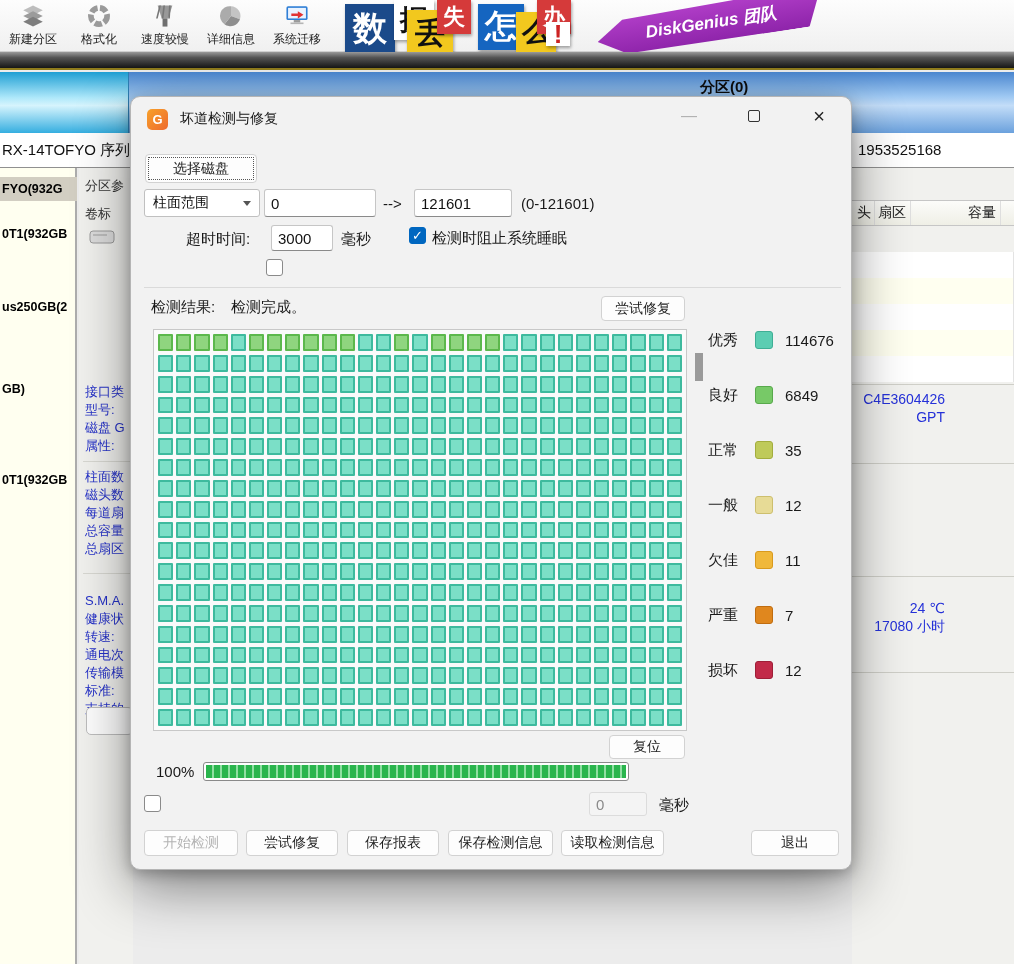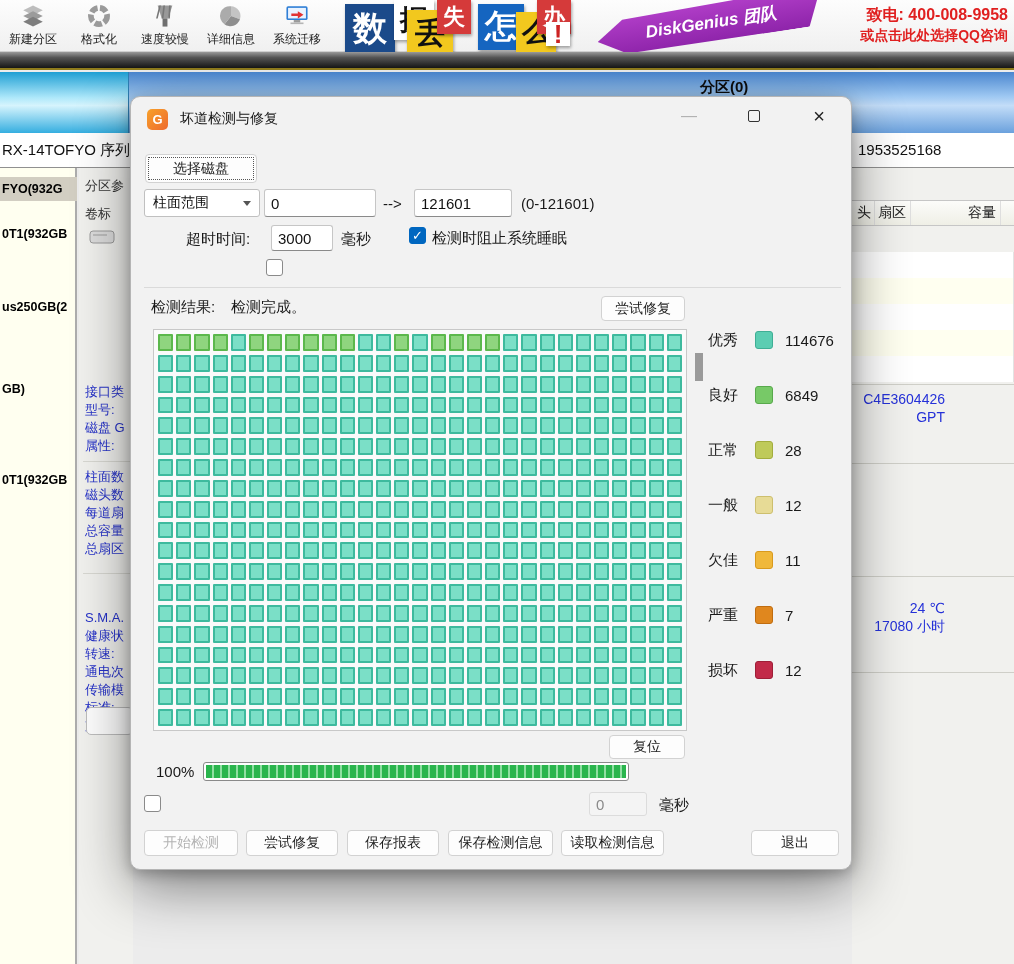--- a/index.html
+++ b/index.html
@@ -179,24 +179,20 @@
       <div class="ad-tile" style="left: 56px; top: 0px; width: 40px; height: 40px; background: rgb(255, 255, 255); color: rgb(17, 17, 17); font-size: 28px;">据</div>
       <div class="ad-tile" style="left: 69px; top: 10px; width: 46px; height: 46px; background: rgb(242, 200, 30); color: rgb(17, 17, 17); font-size: 30px;">丢</div>
       <div class="ad-tile" style="left: 99px; top: 0px; width: 34px; height: 34px; background: rgb(213, 58, 58); color: rgb(255, 255, 255); font-size: 22px;">失</div>
       <div class="ad-tile" style="left: 140px; top: 4px; width: 46px; height: 46px; background: rgb(21, 101, 192); color: rgb(255, 255, 255); font-size: 32px;">怎</div>
       <div class="ad-tile" style="left: 178px; top: 12px; width: 40px; height: 40px; background: rgb(242, 200, 30); color: rgb(17, 17, 17); font-size: 28px;">么</div>
       <div class="ad-tile" style="left: 199px; top: 0px; width: 34px; height: 34px; background: rgb(213, 58, 58); color: rgb(255, 255, 255); font-size: 22px;">办</div>
       <div class="ad-tile" style="left: 208px; top: 22px; width: 24px; height: 24px; background: rgb(255, 255, 255); color: rgb(204, 34, 34); font-size: 26px;">!</div>
     </div>
   <div class="ribbon">
     <span>DiskGenius 团队</span>
-  </div>
-  <div class="ad-phone">
-    <div class="l1">致电: 400-008-9958</div>
-    <div class="l2">或点击此处选择QQ咨询</div>
   </div>
 </div>
 
 <div class="darkbar"></div>
 
 <div class="band">
   <div class="band-cyan"></div>
   <div class="band-label">分区(0)</div>
 </div>
 
@@ -228,21 +224,21 @@
       <div>磁盘 G</div>
       <div>属性:</div>
     </div>
   <div class="grp" id="mid-grp2" style="top:300px">
       <div>柱面数</div>
       <div>磁头数</div>
       <div>每道扇</div>
       <div>总容量</div>
       <div>总扇区</div>
     </div>
-  <div class="grp" id="mid-grp3" style="top:441px">
+  <div class="grp" id="mid-grp3" style="top:424px">
       <div>S.M.A.</div>
       <div>健康状</div>
       <div>转速:</div>
       <div>通电次</div>
       <div>传输模</div>
       <div>标准:</div>
       <div>支持的</div>
     </div>
   <div class="sep" style="top:293px"></div>
   <div class="sep" style="top:405px"></div>
@@ -876,21 +872,21 @@
         <span class="lcnt">114676</span>
       </div>
       <div class="legend-row" style="top: 288px;">
         <span class="llab">良好</span>
         <span class="lsw" style="background: rgb(119, 201, 103); border-color: rgb(88, 169, 76);"></span>
         <span class="lcnt">6849</span>
       </div>
       <div class="legend-row" style="top: 343px;">
         <span class="llab">正常</span>
         <span class="lsw" style="background: rgb(191, 202, 90); border-color: rgb(163, 173, 62);"></span>
-        <span class="lcnt">28</span>
+        <span class="lcnt">35</span>
       </div>
       <div class="legend-row" style="top: 398px;">
         <span class="llab">一般</span>
         <span class="lsw" style="background: rgb(231, 219, 150); border-color: rgb(205, 191, 110);"></span>
         <span class="lcnt">12</span>
       </div>
       <div class="legend-row" style="top: 453px;">
         <span class="llab">欠佳</span>
         <span class="lsw" style="background: rgb(240, 184, 59); border-color: rgb(217, 154, 30);"></span>
         <span class="lcnt">11</span>

